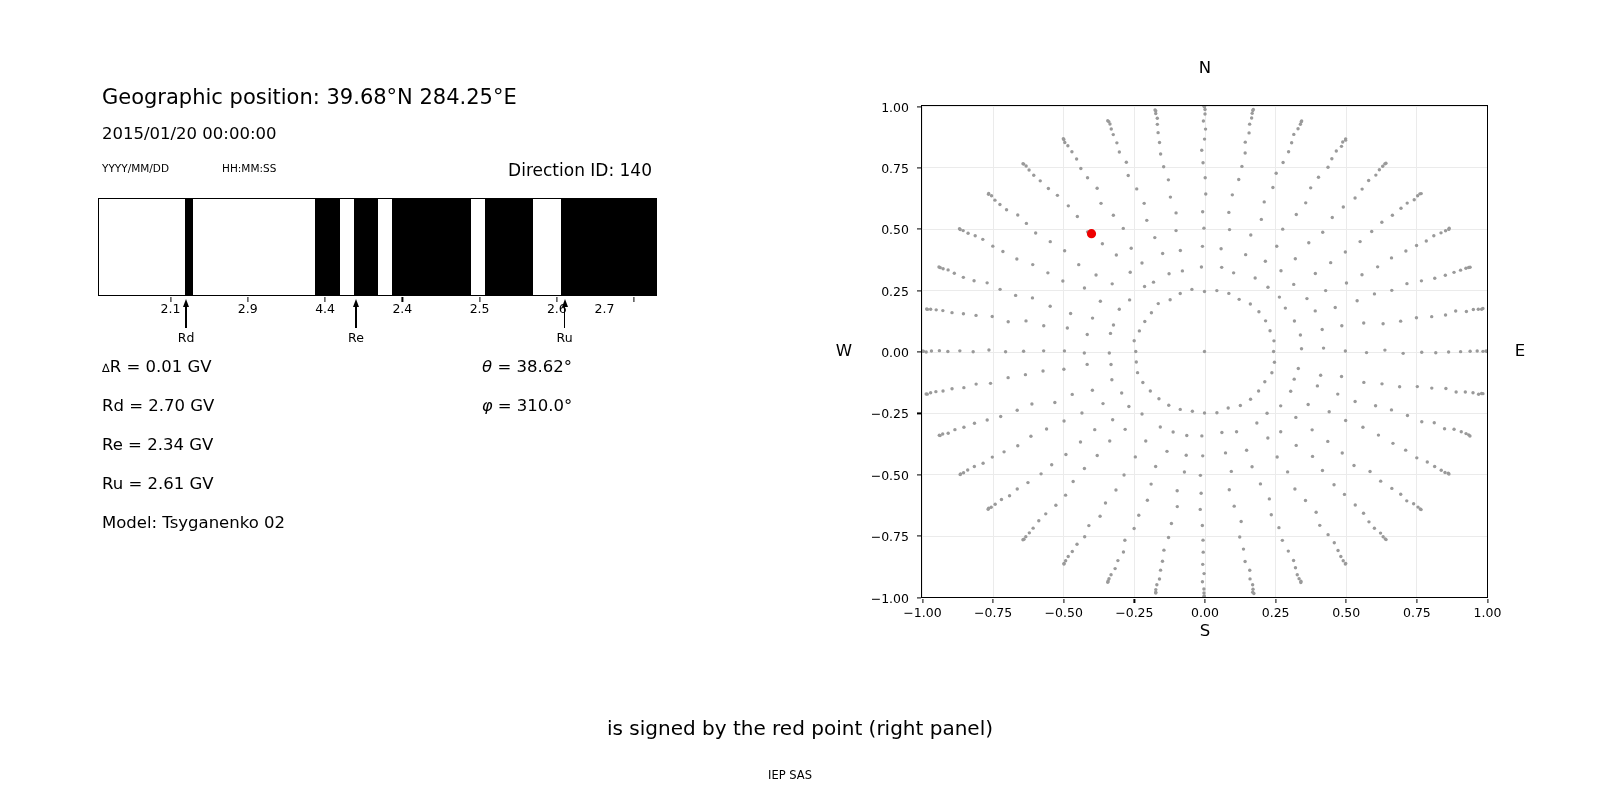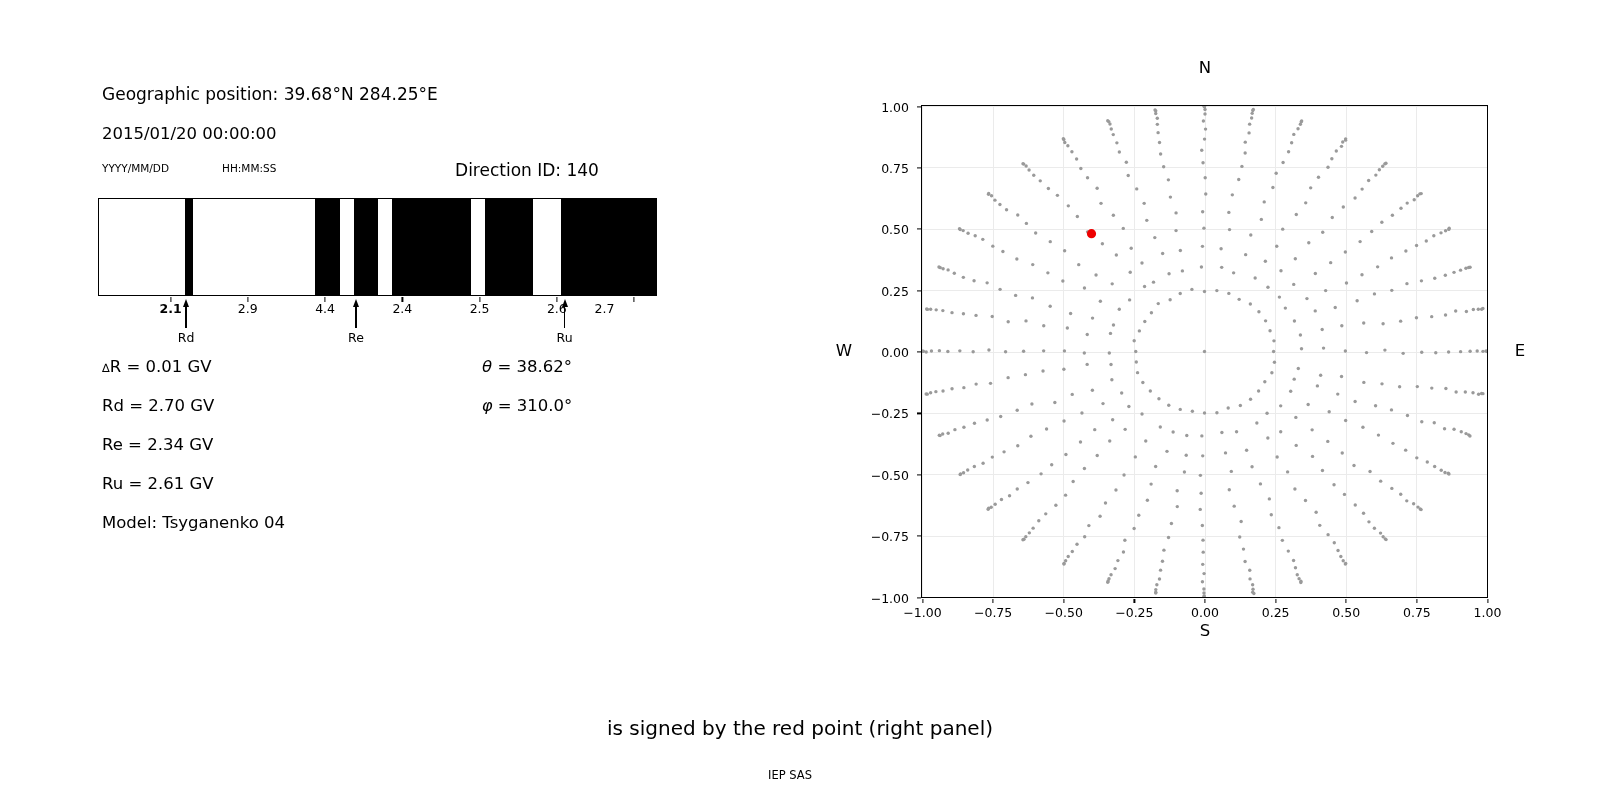--- a/index.html
+++ b/index.html
@@ -1,25 +1,25 @@
 <!DOCTYPE html>
 <html><head>
 <meta charset="utf-8">
 <style>
   html,body{margin:0;padding:0;background:#fff;}
   #canvas{position:relative;width:1600px;height:800px;background:#ffffff;overflow:hidden;
           font-family:"DejaVu Sans",sans-serif;color:#000;}
   .txt{position:absolute;white-space:nowrap;line-height:1.15;}
   .abs{position:absolute;}
   
-  #geo-line{left:102px;top:85px;font-size:17px;}
+  #geo-line{left:102px;top:85px;font-size:21px;}
   #date-line{left:102px;top:125px;font-size:16.5px;}
   #fmt-date{left:102px;top:162px;font-size:10.5px;}
   #fmt-time{left:222px;top:162px;font-size:10.5px;}
-  #direction-id{left:402px;top:161px;width:250px;text-align:center;font-size:17px;}
+  #direction-id{left:402px;top:161px;width:250px;text-align:right;font-size:17px;}
   #penumbra-bar{left:98px;top:198px;width:557px;height:96px;border:1.5px solid #000;background:#fff;}
   .pen-band{position:absolute;top:0;height:100%;background:#000;}
   #pen-overlay{left:99.5px;top:297px;width:557px;height:64px;}
   .pen-tick{position:absolute;top:0;width:1.2px;height:4.5px;background:#000;transform:translateX(-50%);}
   .pen-ticklabel{position:absolute;top:4px;font-size:12.5px;transform:translateX(-50%);}
   .pen-arrow{position:absolute;top:2px;transform:translateX(-50%);}
   .pen-arrow-head{width:0;height:0;margin:0 auto;border-left:3.5px solid transparent;
                   border-right:3.5px solid transparent;border-bottom:8px solid #000;}
   .pen-arrow-stem{width:1.4px;height:21px;background:#000;margin:0 auto;}
   .pen-arrow-label{position:absolute;top:33px;font-size:12.5px;transform:translateX(-50%);}
@@ -62,21 +62,21 @@
   <div class="abs" id="penumbra-bar" style="background: rgb(255, 255, 255);">
       <div class="pen-band" style="left: 85.7517px; width: 8.49792px; background: rgb(0, 0, 0);"></div>
       <div class="pen-band" style="left: 215.538px; width: 25.4938px; background: rgb(0, 0, 0);"></div>
       <div class="pen-band" style="left: 254.938px; width: 23.9487px; background: rgb(0, 0, 0);"></div>
       <div class="pen-band" style="left: 292.792px; width: 78.7989px; background: rgb(0, 0, 0);"></div>
       <div class="pen-band" style="left: 386.269px; width: 47.8974px; background: rgb(0, 0, 0);"></div>
       <div class="pen-band" style="left: 461.978px; width: 95.0222px; background: rgb(0, 0, 0);"></div>
     </div>
   <div class="abs" id="pen-overlay">
       <div class="pen-tick" style="left: 71.0735px;"></div>
-      <div class="pen-ticklabel" style="left: 71.0735px; font-weight: bold;">2.1</div>
+      <div class="pen-ticklabel" style="left: 71.0735px;">2.1</div>
       <div class="pen-tick" style="left: 148.327px;"></div>
       <div class="pen-ticklabel" style="left: 148.327px;">2.9</div>
       <div class="pen-tick" style="left: 225.581px;"></div>
       <div class="pen-ticklabel" style="left: 225.581px;">4.4</div>
       <div class="pen-tick" style="left: 302.835px;"></div>
       <div class="pen-ticklabel" style="left: 302.835px;">2.4</div>
       <div class="pen-tick" style="left: 380.089px;"></div>
       <div class="pen-ticklabel" style="left: 380.089px;">2.5</div>
       <div class="pen-tick" style="left: 457.343px;"></div>
       <div class="pen-ticklabel" style="left: 457.343px;">2.6</div>
@@ -96,21 +96,21 @@
         <div class="pen-arrow-head"></div>
         <div class="pen-arrow-stem"></div>
       </div>
       <div class="pen-arrow-label" style="left: 465.068px;">Ru</div>
     </div>
 
   <div class="val-row" style="top:357px"><span class="delta-sym">∆</span><span>R = 0.01 GV</span></div>
   <div class="val-row" style="top:396px">Rd = 2.70 GV</div>
   <div class="val-row" style="top:435px">Re = 2.34 GV</div>
   <div class="val-row" style="top:474px">Ru = 2.61 GV</div>
-  <div class="val-row" style="top:513px">Model: Tsyganenko 04</div>
+  <div class="val-row" style="top:513px">Model: Tsyganenko 02</div>
 
   <div class="val-row-right" style="top:357px"><span class="greek">θ</span><span> = 38.62°</span></div>
   <div class="val-row-right" style="top:396px"><span class="greek">φ</span><span> = 310.0°</span></div>
 
   <div class="txt" id="compass-n">N</div>
   <div class="txt" id="compass-s">S</div>
   <div class="txt" id="compass-w">W</div>
   <div class="txt" id="compass-e">E</div>
 
   <div class="abs" id="dir-plot">

